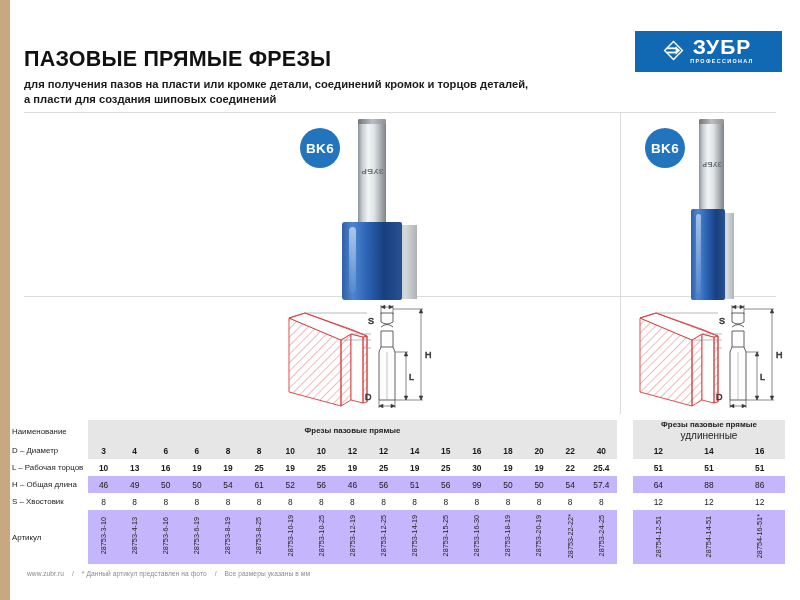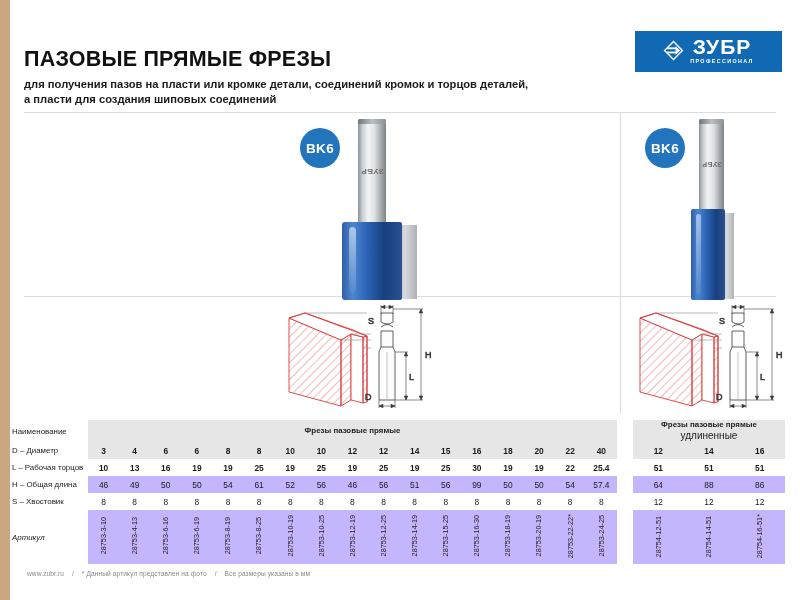--- a/index.html
+++ b/index.html
@@ -152,21 +152,21 @@
     text-align:center; font-size:7.9px; font-weight:bold; color:#222;
     height:22px; vertical-align:middle; line-height:1.25;
   }
   .grp-head .sub { font-weight:normal; font-size:10px; }
   .cell { text-align:center; height:17px; font-size:8.4px; color:#1a1a1a; }
   .cell.bold { font-weight:bold; }
   .shade { background:#e6e6e6; }
   .shade2 { background:#c4b5fd; }
   .white { background:#ffffff; }
 
-  .art-label { text-align:left; padding-left:8px; font-size:7.9px; vertical-align:middle;font-style:italic; }
+  .art-label { text-align:left; padding-left:8px; font-size:7.9px; vertical-align:middle; }
   .art-cell { height:54px; vertical-align:middle; text-align:center; position:relative; }
   .art-rot {
     font-size:7.3px; color:#222; white-space:nowrap;
     writing-mode:vertical-rl; transform:rotate(180deg);
     display:inline-block; line-height:1;
   }
 
   
   .footer {
     position:absolute; left:24px; top:570px; font-size:6.6px; color:#8a8a8a;

